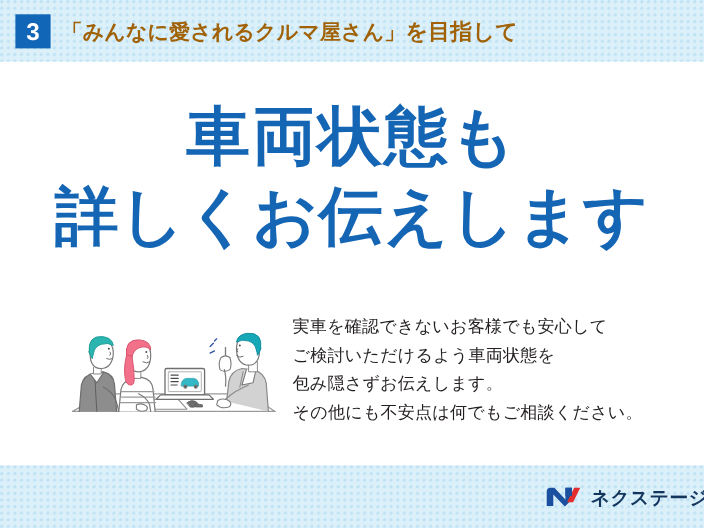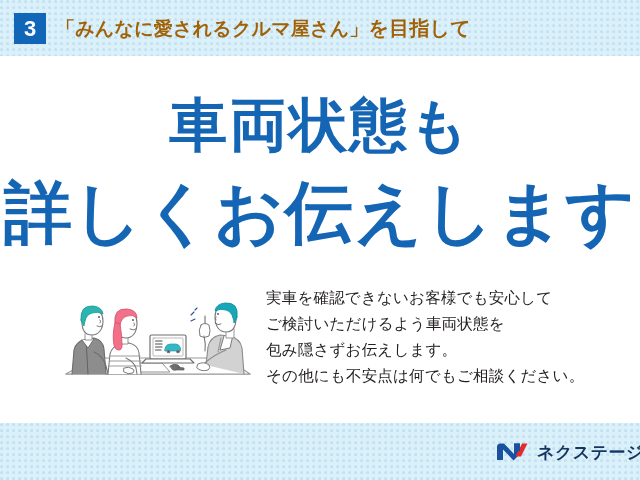--- a/index.html
+++ b/index.html
@@ -88,23 +88,23 @@
     color: #1565b5;
     font-weight: bold;
     letter-spacing: 2px;
     line-height: 1.0;
   }
   #headline-line-1 {
     font-size: 58px;
     display: block;
   }
   #headline-line-2 {
-    font-size: 68px;
+    font-size: 58px;
     display: block;
-    margin-top: 24px;
+    margin-top: 14px;
     letter-spacing: 1px;
   }
 
   
   #body-copy {
     position: absolute;
     left: 266px;
     top: 285px;
     width: 350px;
     color: #231f20;

